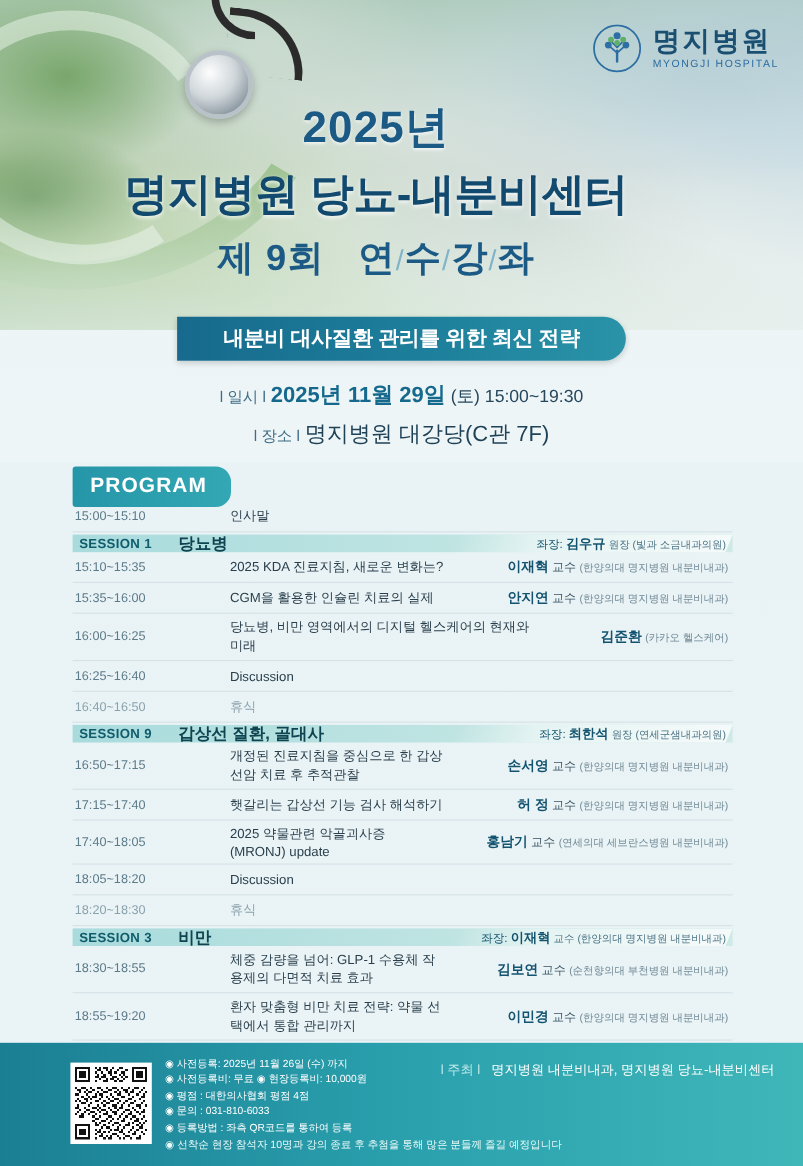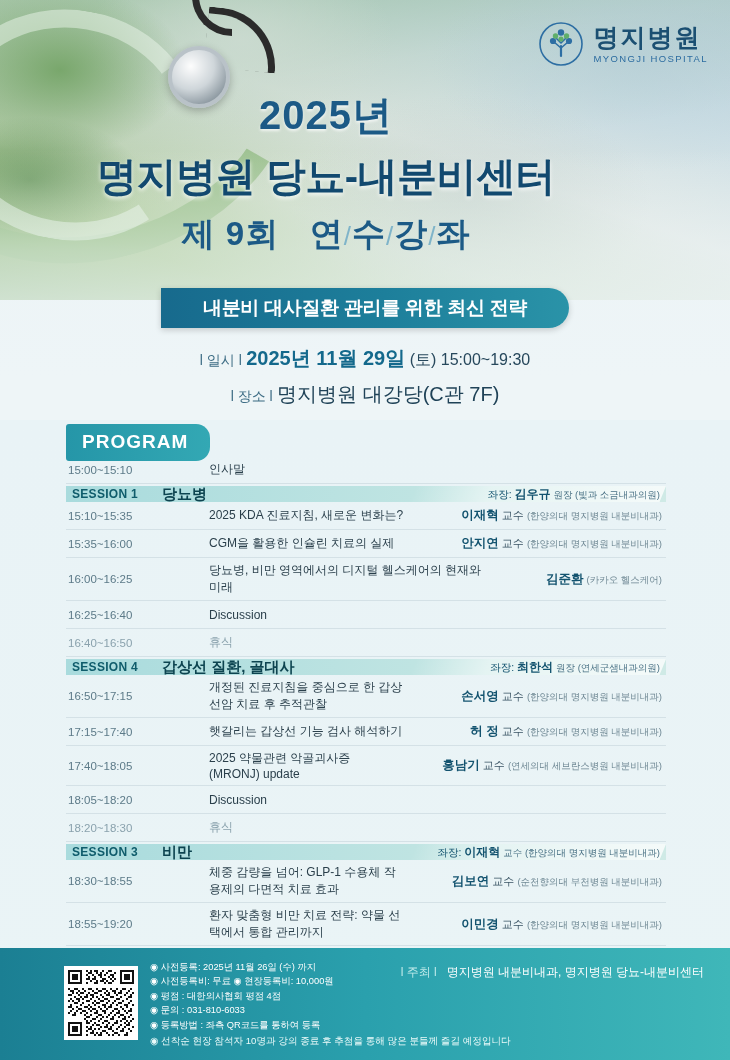--- a/index.html
+++ b/index.html
@@ -91,21 +91,21 @@
   .logo-text { line-height: 1; }
   .logo-ko {
     font-size: 25px; font-weight: bold; color: #1b4f72; letter-spacing: 2px;
   }
   .logo-en {
     font-size: 9.5px; color: #2c6ca0; letter-spacing: 1.4px; margin-top: 4px;
   }
 
   
   .title-block {
-    position: absolute; top: 88px; left: 0; width: 652px;
+    position: absolute; top: 88px; left: 16px; width: 652px;
     text-align: center;
   }
   .t-year {
     font-size: 40px; font-weight: bold; color: #1c5a86;
     letter-spacing: 1px; text-shadow: 0 2px 3px rgba(255,255,255,.7);
   }
   .t-main {
     font-size: 40px; font-weight: bold; color: #12496f;
     letter-spacing: -0.5px; margin-top: 6px;
     text-shadow: 0 2px 4px rgba(255,255,255,.8);
@@ -320,21 +320,21 @@
         <div class="time">16:25~16:40</div>
         <div class="titlecell">Discussion</div>
         <div class="speaker"></div>
       </div>
       <div class="row break">
         <div class="time">16:40~16:50</div>
         <div class="titlecell">휴식</div>
         <div class="speaker"></div>
       </div>
       <div class="session">
-        <div class="sess-no">SESSION 4</div>
+        <div class="sess-no">SESSION 9</div>
         <div class="sess-title">갑상선 질환, 골대사</div>
         <div class="wedge"></div>
         <div class="chair"><span>좌장:</span> <b>최한석</b> <span class="aff">원장 (연세군샘내과의원)</span></div>
       </div>
       <div class="row plain">
         <div class="time">16:50~17:15</div>
         <div class="titlecell">개정된 진료지침을 중심으로 한 갑상선암 치료 후 추적관찰</div>
         <div class="speaker"><b>손서영</b> <span>교수</span> <span class="aff">(한양의대 명지병원 내분비내과)</span></div>
       </div>
       <div class="row plain">

